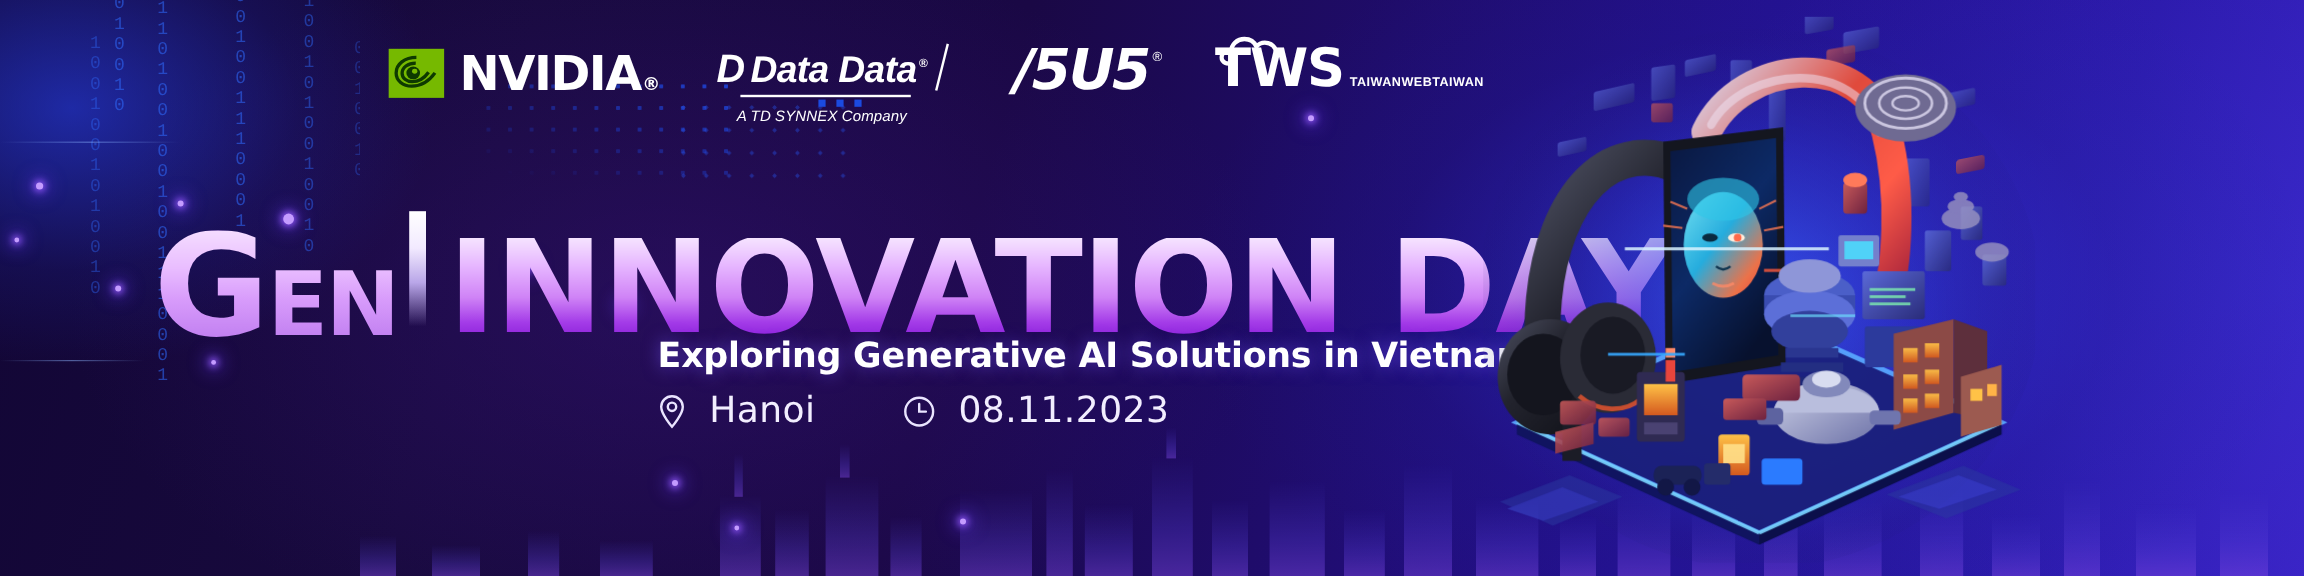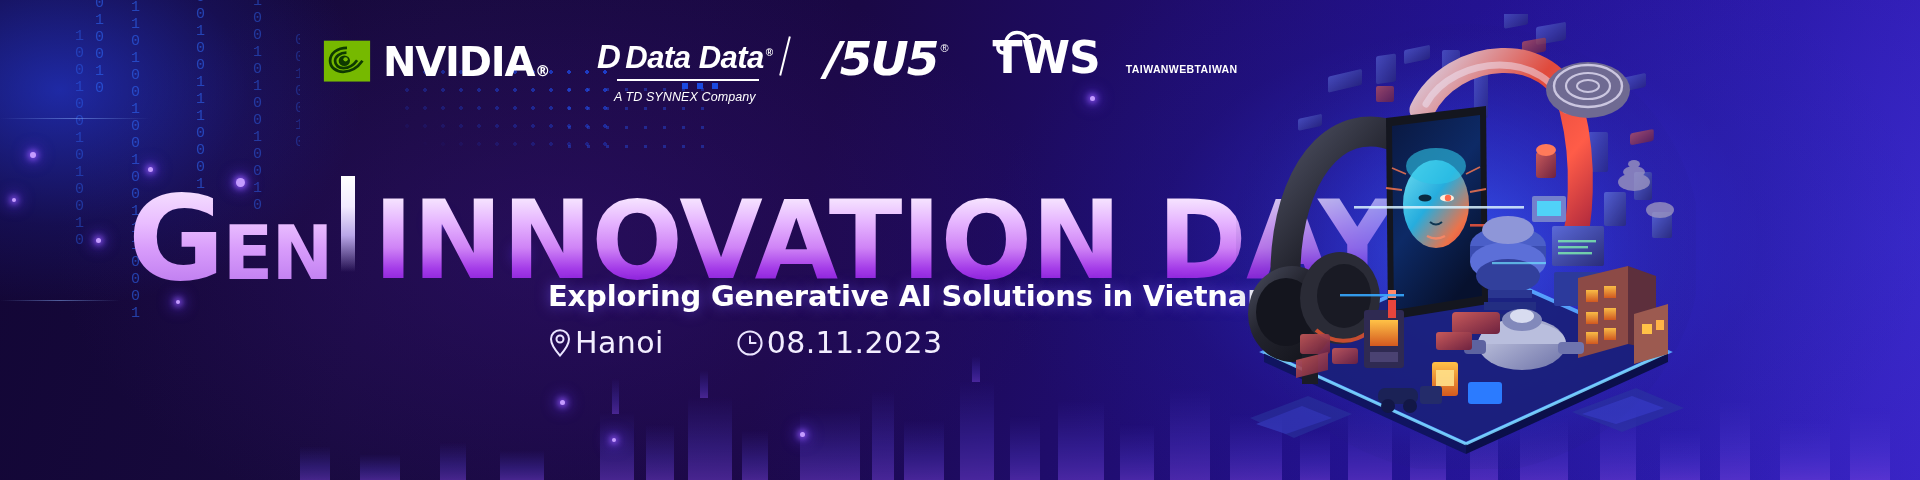--- a/index.html
+++ b/index.html
@@ -42,25 +42,25 @@
   .techdata{position:relative;display:flex;flex-direction:column;align-items:center;margin-left:22px;}
   .td-top{display:flex;align-items:baseline;color:#fff;font-style:italic;font-weight:700;
           font-size:31px;letter-spacing:-.5px;font-family:"Liberation Sans",sans-serif;}
   .td-d{font-size:33px;margin-right:5px;font-weight:700;}
   .td-reg{font-size:10px;font-style:normal;vertical-align:super;margin-left:2px;position:relative;top:-12px;}
   .td-slash{position:absolute;right:-13px;top:-2px;width:2px;height:40px;background:#fff;transform:rotate(14deg);}
   .td-rule{width:142px;height:2px;background:#fff;margin:3px 0 0 6px;}
   .td-dots{display:flex;gap:9px;margin:2px 0 1px 30px;}
   .td-dots i{width:6px;height:6px;background:#1b4ae0;display:block;}
   .td-sub{color:#fff;font-style:italic;font-size:12.5px;letter-spacing:.1px;}
-  .asus{margin-left:52px;display:flex;align-items:flex-start;}
+  .asus{margin-left:72px;display:flex;align-items:flex-start;}
   .asus-w{color:#fff;font-weight:700;font-style:italic;font-size:47px;letter-spacing:-2px;
           font-family:"DejaVu Sans",sans-serif;line-height:.9;}
   .asus-reg{color:#fff;font-size:11px;margin-left:3px;margin-top:4px;}
-  .tws{margin-left:44px;display:flex;align-items:flex-end;position:relative;gap:21px;}
+  .tws{margin-left:44px;display:flex;align-items:flex-end;position:relative;}
   .tws-cloud{position:absolute;left:3px;top:-16px;}
   .tws-w{color:#fff;font-weight:700;font-size:44px;letter-spacing:-1px;line-height:.92;
          font-family:"DejaVu Sans",sans-serif;}
   .tws-lines{display:flex;flex-direction:row;color:#fff;font-weight:700;font-size:10.5px;
              line-height:1.22;letter-spacing:.4px;margin-left:5px;margin-bottom:3px;}
   
   #headline{position:absolute;left:128px;top:176px;display:flex;align-items:flex-end;}
   .genai{font-family:"DejaVu Sans",sans-serif;font-weight:700;font-size:118px;line-height:.78;
     letter-spacing:-2px;
     background:linear-gradient(180deg,#f4dcff 0%,#e9bdff 34%,#d89cfb 62%,#c07ef0 100%);
@@ -71,21 +71,21 @@
     background:linear-gradient(180deg,#ffffff 0%,#f2eaff 32%,#b9a6e8 62%,rgba(90,60,170,0) 100%);}
   .innov{font-family:"DejaVu Sans",sans-serif;font-weight:700;font-size:108px;line-height:.8;
     letter-spacing:-1px;
     background:linear-gradient(180deg,#f6e4ff 0%,#e6b5ff 28%,#cf83f6 58%,#a43ce8 82%,#8a1fd8 100%);
     -webkit-background-clip:text;background-clip:text;color:transparent;white-space:nowrap;}
   #subtitle{position:absolute;left:548px;top:279px;color:#ffffff;font-weight:700;font-size:29px;
     letter-spacing:-.2px;font-family:"DejaVu Sans",sans-serif;
     text-shadow:0 0 14px rgba(120,90,255,.55);}
   #meta{position:absolute;left:548px;top:325px;display:flex;align-items:center;gap:72px;
     color:#f2eeff;font-size:30px;letter-spacing:.4px;font-family:"DejaVu Sans",sans-serif;}
-  .metaitem{display:flex;align-items:center;gap:3px;}
+  .metaitem{display:flex;align-items:center;gap:19px;}
   .metaitem svg{flex:0 0 auto;}
   
   #illus{position:absolute;left:1236px;top:14px;width:460px;height:455px;}
 </style>
 </head>
 <body>
 
 <div id="banner">
 
   <div class="binary">

